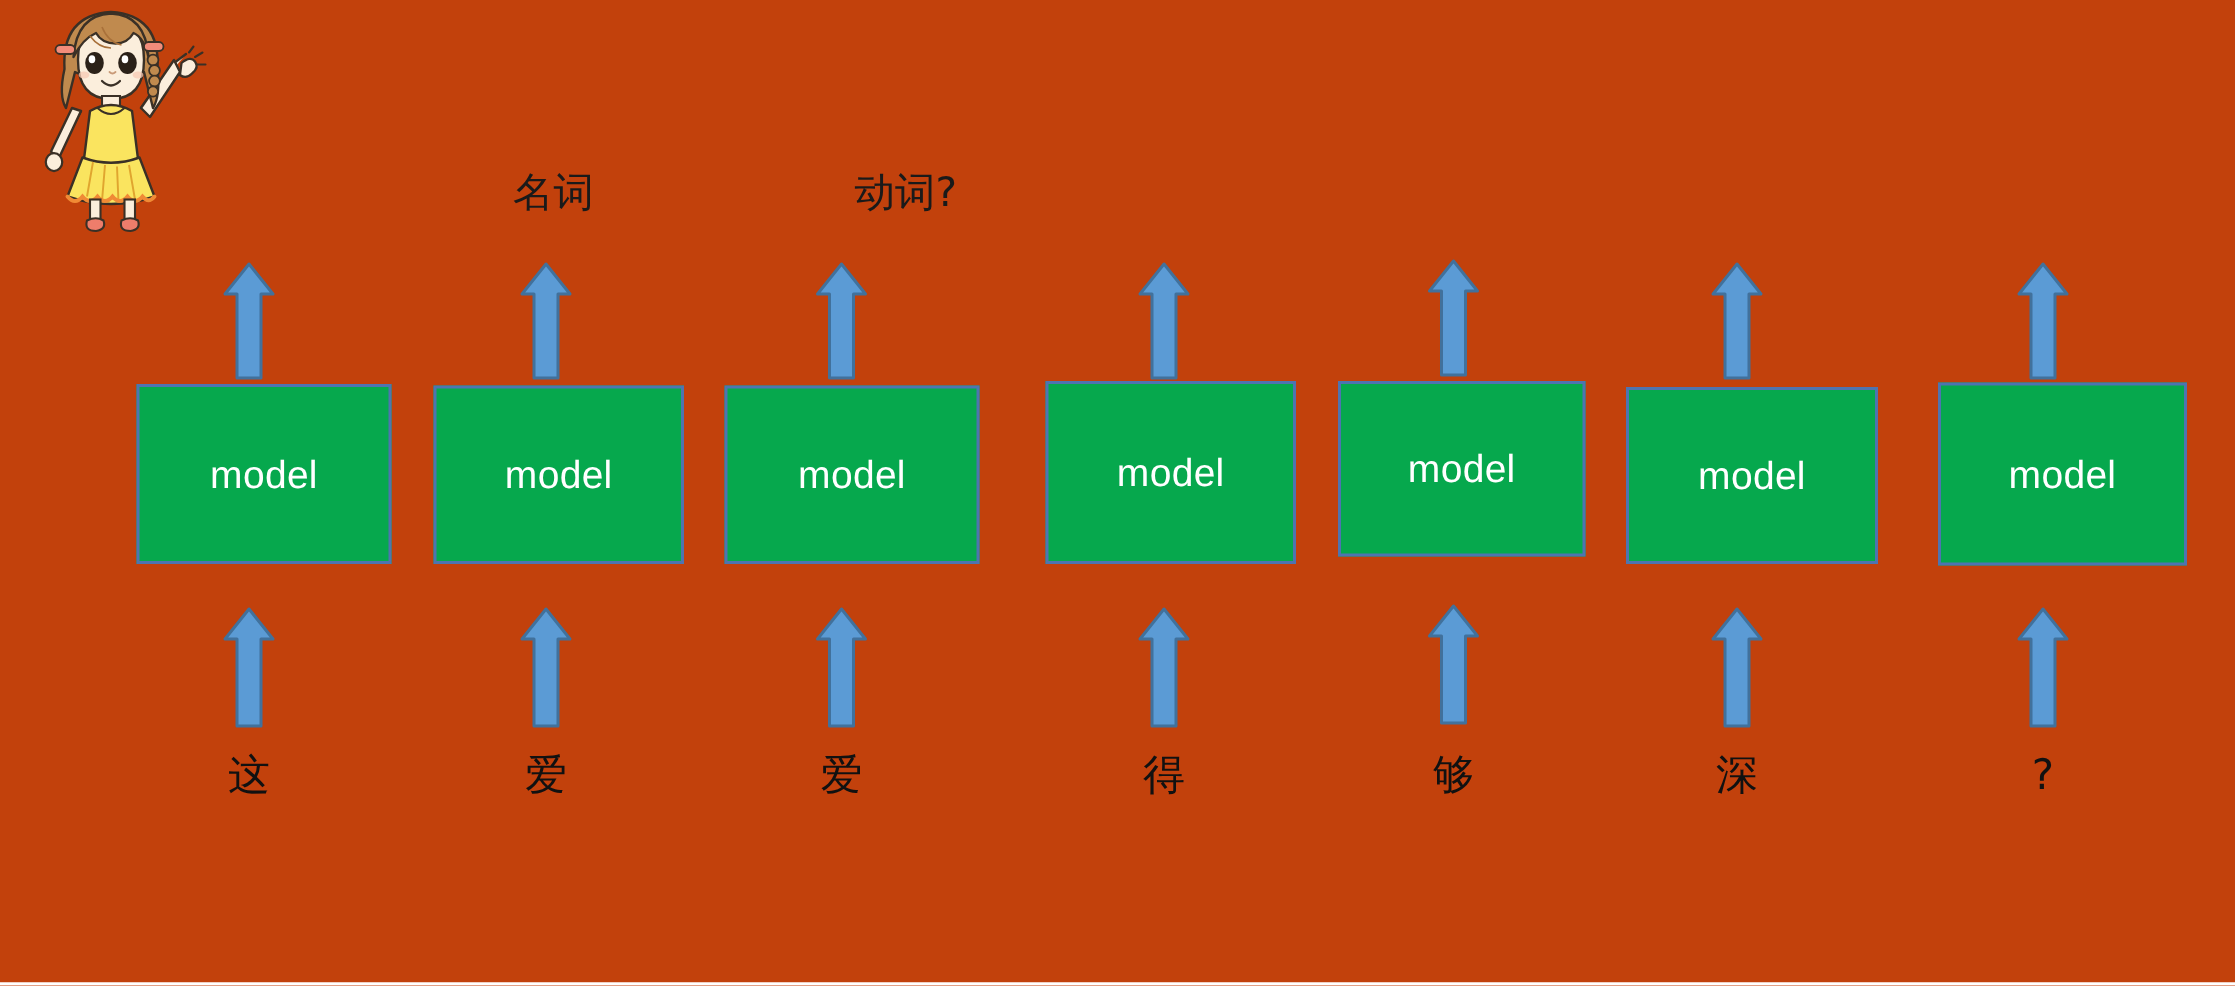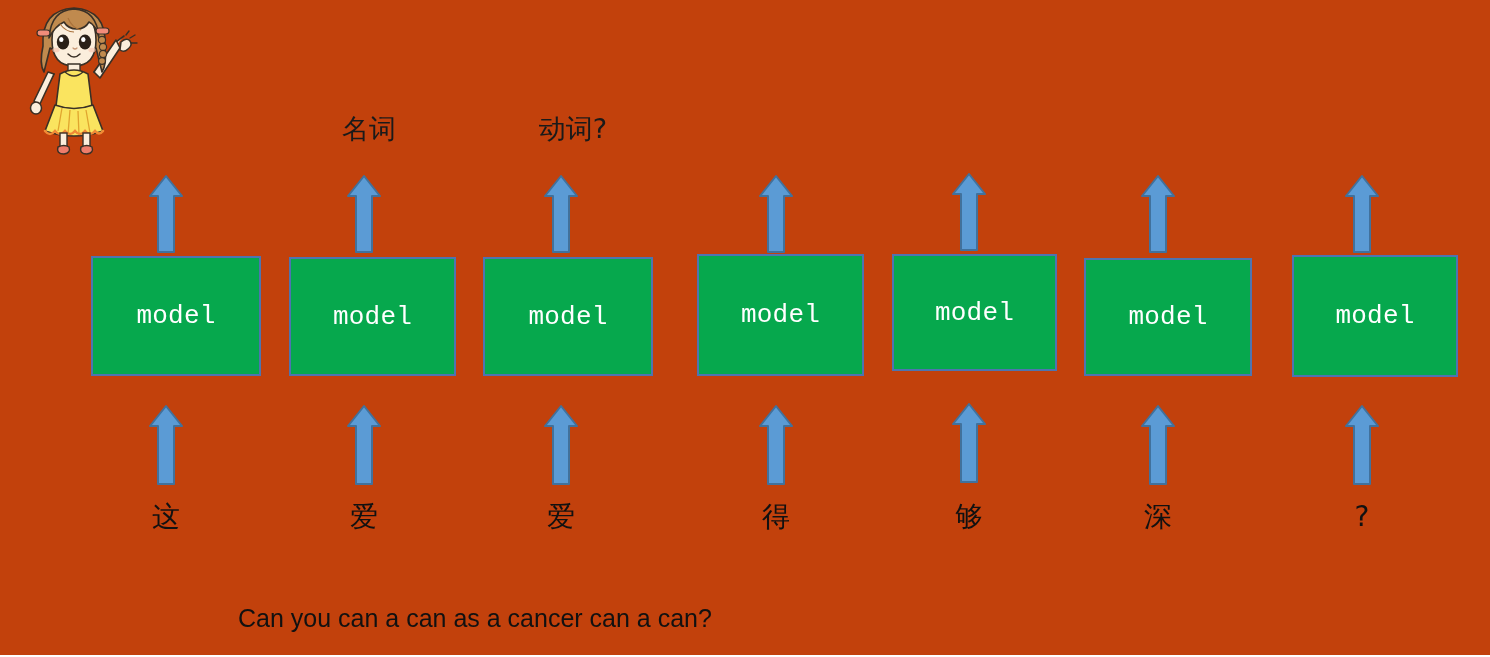--- a/index.html
+++ b/index.html
@@ -44,21 +44,21 @@
   .model-box {
     background: #06A84D;
     border: 2px solid #4E74B0;
     box-sizing: border-box;
     display: flex;
     align-items: center;
     justify-content: center;
   }
   .model-box span {
     color: #ffffff;
-    font-family: Liberation Mono, monospace;
+    font-family: Liberation Sans, sans-serif;
     font-size: 26px;
     letter-spacing: 0.2px;
   }
 
   
   .token {
     font-family: "DejaVu Sans", "Liberation Sans", sans-serif;
     font-size: 28px;
     color: #111111;
     text-align: center;
@@ -147,21 +147,21 @@
       <path d="M56 132 l-1 14 M78 132 l1 14" stroke="#3A3026" stroke-width="1.6" stroke-linecap="round" fill="none"></path>
       <rect x="52" y="131" width="7" height="15" fill="#FBEEDC" stroke="#3A3026" stroke-width="1.4"></rect>
       <rect x="75" y="131" width="7" height="15" fill="#FBEEDC" stroke="#3A3026" stroke-width="1.4"></rect>
 
       <path d="M50 145 q6 -3 11 0 q2 6 -5 7 q-8 0 -6 -7 z" fill="#EE7D6B" stroke="#3A3026" stroke-width="1.4"></path>
       <path d="M73 145 q6 -3 11 0 q2 6 -5 7 q-8 0 -6 -7 z" fill="#EE7D6B" stroke="#3A3026" stroke-width="1.4"></path>
     </svg>
   </div>
 
   <div class="abs out-label" style="left:309px; top:115px; width:120px;">名词</div>
-  <div class="abs out-label" style="left:508px; top:115px; width:130px;">动词?</div>
+  <div class="abs out-label" style="left:508px; top:115px; width:130px;text-align:right;">动词?</div>
 
   <svg class="abs arrow" style="left:0px; top:170px;" width="1490" height="86" viewBox="0 0 1490 86" xmlns="http://www.w3.org/2000/svg">
     <g fill="#5B9BD5" stroke="#41719C" stroke-width="2" stroke-linejoin="round">
       <path d="M166 6 L182 26 L174 26 L174 82 L158 82 L158 26 L150 26 Z"></path>
       <path d="M364 6 L380 26 L372 26 L372 82 L356 82 L356 26 L348 26 Z"></path>
       <path d="M561 6 L577 26 L569 26 L569 82 L553 82 L553 26 L545 26 Z"></path>
       <path d="M776 6 L792 26 L784 26 L784 82 L768 82 L768 26 L760 26 Z"></path>
       <path d="M969 4 L985 24 L977 24 L977 80 L961 80 L961 24 L953 24 Z"></path>
       <path d="M1158 6 L1174 26 L1166 26 L1166 82 L1150 82 L1150 26 L1142 26 Z"></path>
       <path d="M1362 6 L1378 26 L1370 26 L1370 82 L1354 82 L1354 26 L1346 26 Z"></path>
@@ -203,16 +203,15 @@
   </svg>
 
   <div class="abs token" style="left:106px;  top:503px; width:120px;">这</div>
   <div class="abs token" style="left:304px;  top:503px; width:120px;">爱</div>
   <div class="abs token" style="left:501px;  top:503px; width:120px;">爱</div>
   <div class="abs token" style="left:716px;  top:503px; width:120px;">得</div>
   <div class="abs token" style="left:909px;  top:503px; width:120px;">够</div>
   <div class="abs token" style="left:1098px; top:503px; width:120px;">深</div>
   <div class="abs token" style="left:1302px; top:503px; width:120px;">?</div>
 
-  <div class="abs caption">Can you can a can as a cancer can a can?</div>
 
 
 </div>
 
 </body></html>

